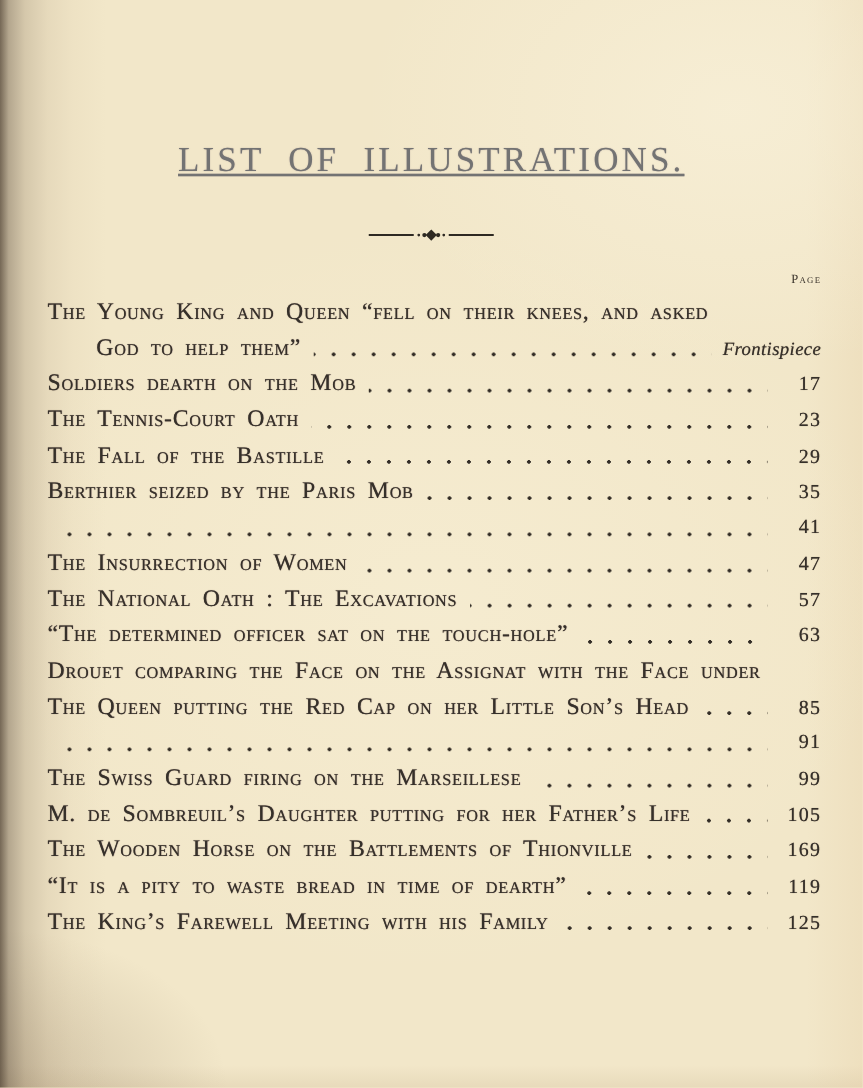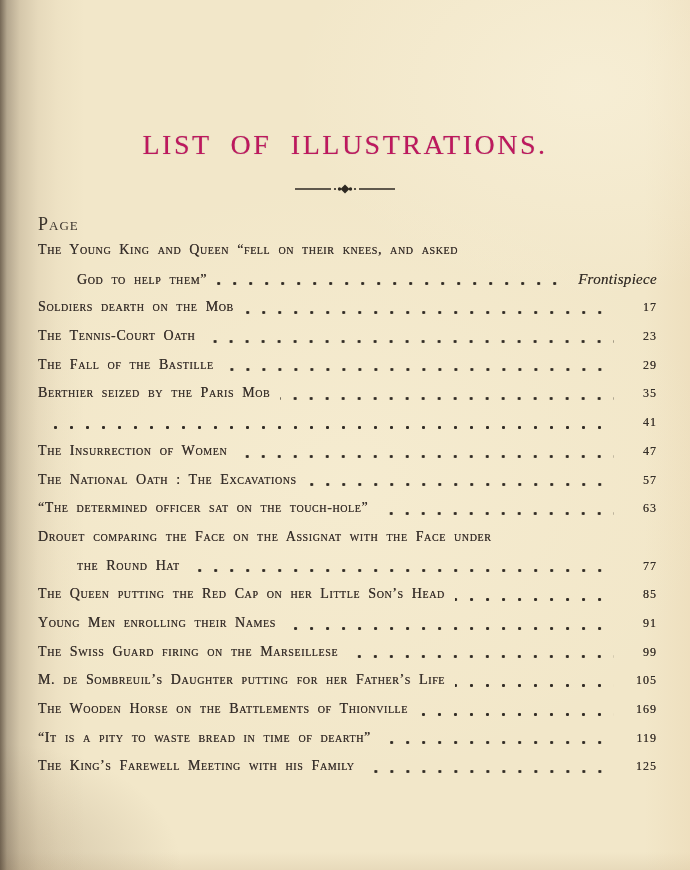--- a/index.html
+++ b/index.html
@@ -24,67 +24,68 @@
       radial-gradient(ellipse 260px 180px at 0% 100%, rgba(128,106,79,0.30), rgba(0,0,0,0) 70%),
       radial-gradient(ellipse 420px 300px at 85% 10%, rgba(250,243,222,0.55), rgba(0,0,0,0) 70%),
       radial-gradient(ellipse 500px 400px at 50% 55%, rgba(250,242,218,0.40), rgba(0,0,0,0) 75%),
       linear-gradient(270deg, rgba(228,204,164,0.28) 0px, rgba(0,0,0,0) 45px),
       linear-gradient(0deg, rgba(190,166,130,0.20) 0px, rgba(0,0,0,0) 18px);
     color: #35302a;
   }
 
   .page-title {
     position: absolute;
-    top: 129px;
+    top: 113px;
     left: 0;
     width: 100%;
     text-align: center;
     font-size: 28px;
     letter-spacing: 2.5px;
     word-spacing: 10px;
-    color: #be185d;
+    color: #737373;
     text-shadow: 0 0 1px rgba(74,52,80,0.35);
+    text-decoration: underline;
   }
 
   .ornament {
     position: absolute;
     top: 181px;
     left: 0;
     width: 100%;
     text-align: center;
   }
 
   .toc {
     position: absolute;
     top: 212px;
     left: 38px;
     right: 33px;
   }
 
   .col-header {
-    text-align: left;
+    text-align: right;
     font-variant: small-caps;
-    font-size: 18px;
+    font-size: 10px;
     letter-spacing: 1px;
     line-height: 24px;
     height: 24px;
     color: #3a332b;
   }
 
   .row {
     display: flex;
     align-items: baseline;
     line-height: 28.7px;
     height: 28.7px;
     white-space: nowrap;
   }
 
   .title {
     font-variant: small-caps;
-    font-size: 14px;
+    font-size: 19px;
     letter-spacing: 0.6px;
     word-spacing: 4px;
     color: #35302a;
     text-shadow: 0 0 0.6px rgba(60,42,32,0.75), 0.6px 0 0 rgba(110,60,120,0.12);
   }
 
   .title.indent {
     margin-left: 39px;
   }
 
@@ -101,21 +102,21 @@
     right: 9px;
     bottom: 8px;
     height: 3px;
     background-image: radial-gradient(circle at 1.5px 1.5px, #332d26 1.35px, rgba(0,0,0,0) 1.6px);
     background-size: 16px 3px;
     background-repeat: repeat-x;
     background-position: right bottom;
   }
 
   .page-num {
-    font-size: 12px;
+    font-size: 16px;
     min-width: 34px;
     text-align: right;
     letter-spacing: 1px;
     color: #35302a;
     text-shadow: 0 0 0.6px rgba(60,42,32,0.75);
   }
   .page-num.italic {
     font-style: italic;
     font-variant: normal;
     font-size: 15px;
@@ -189,31 +190,25 @@
       <div class="row">
     <span class="title">“The determined officer sat on the touch-hole”</span>
     <span class="leader"></span>
     <span class="page-num">63</span>
   </div>
       <div class="row">
     <span class="title">Drouet comparing the Face on the Assignat with the Face under</span>
 
   </div>
       <div class="row">
-    <span class="title indent">the Round Hat</span>
-    <span class="leader"></span>
-    <span class="page-num">77</span>
-  </div>
-      <div class="row">
     <span class="title">The Queen putting the Red Cap on her Little Son’s Head</span>
     <span class="leader"></span>
     <span class="page-num">85</span>
   </div>
       <div class="row">
-    <span class="title">Young Men enrolling their Names</span>
     <span class="leader"></span>
     <span class="page-num">91</span>
   </div>
       <div class="row">
     <span class="title">The Swiss Guard firing on the Marseillese</span>
     <span class="leader"></span>
     <span class="page-num">99</span>
   </div>
       <div class="row">
     <span class="title">M. de Sombreuil’s Daughter putting for her Father’s Life</span>

